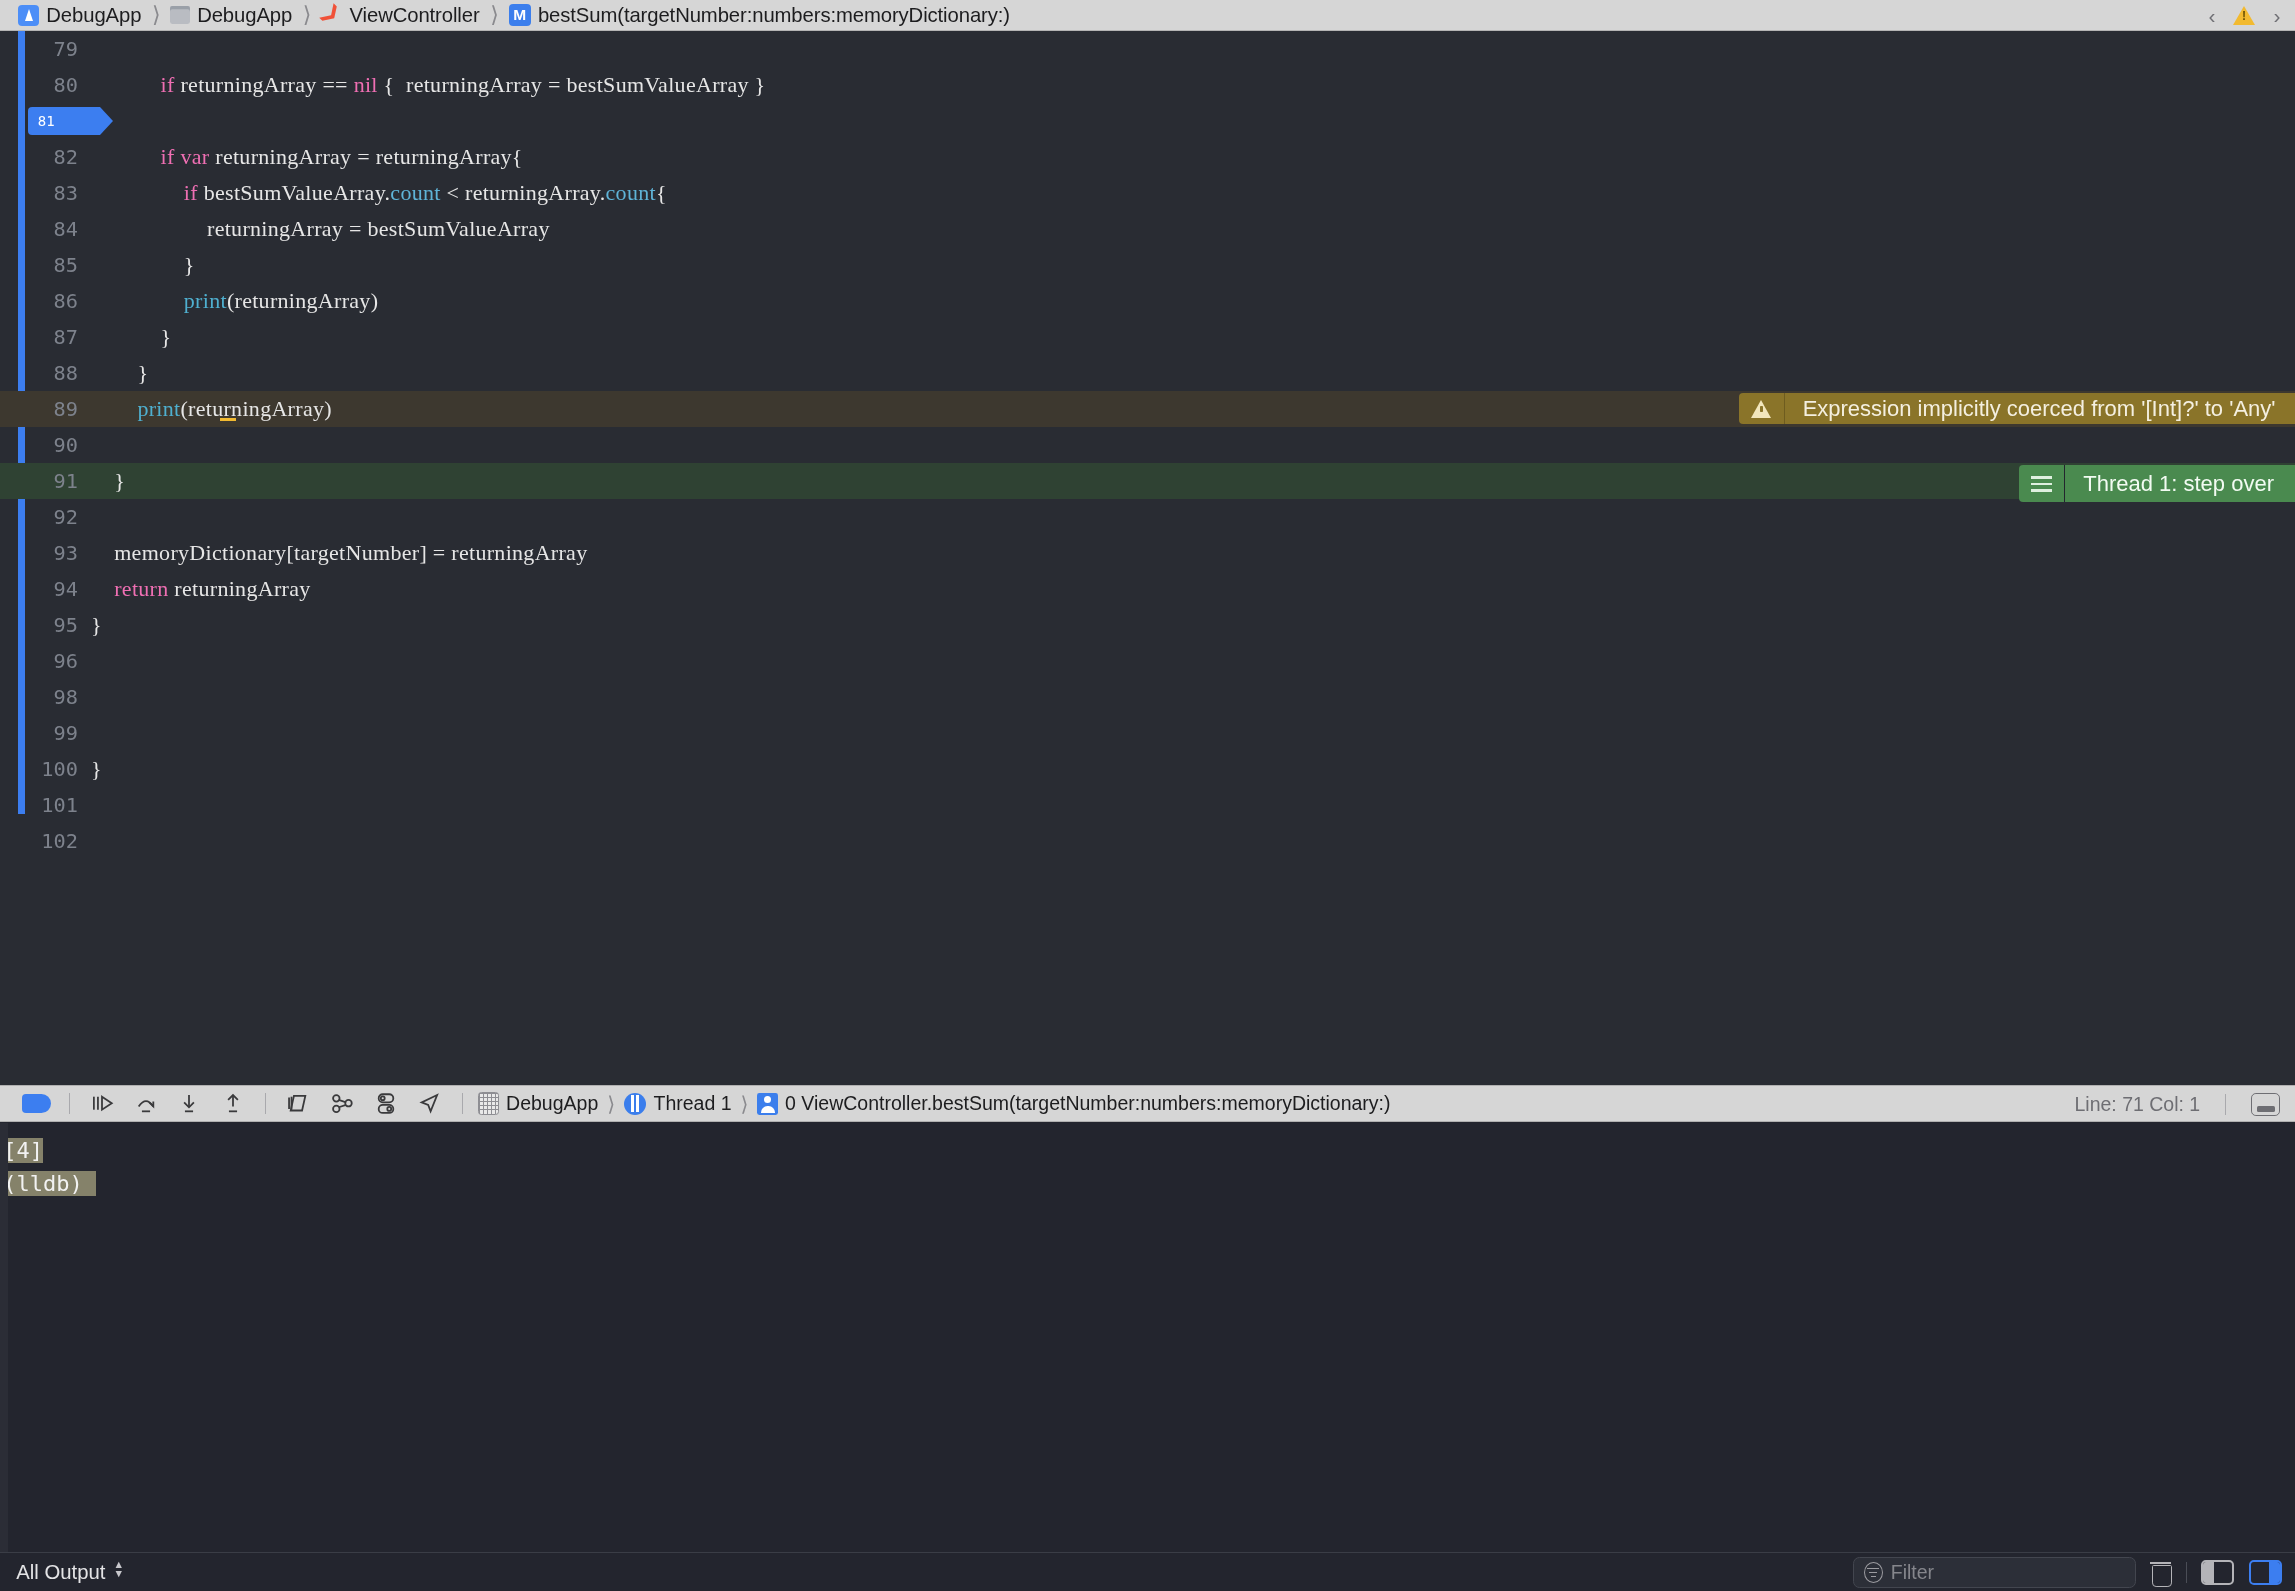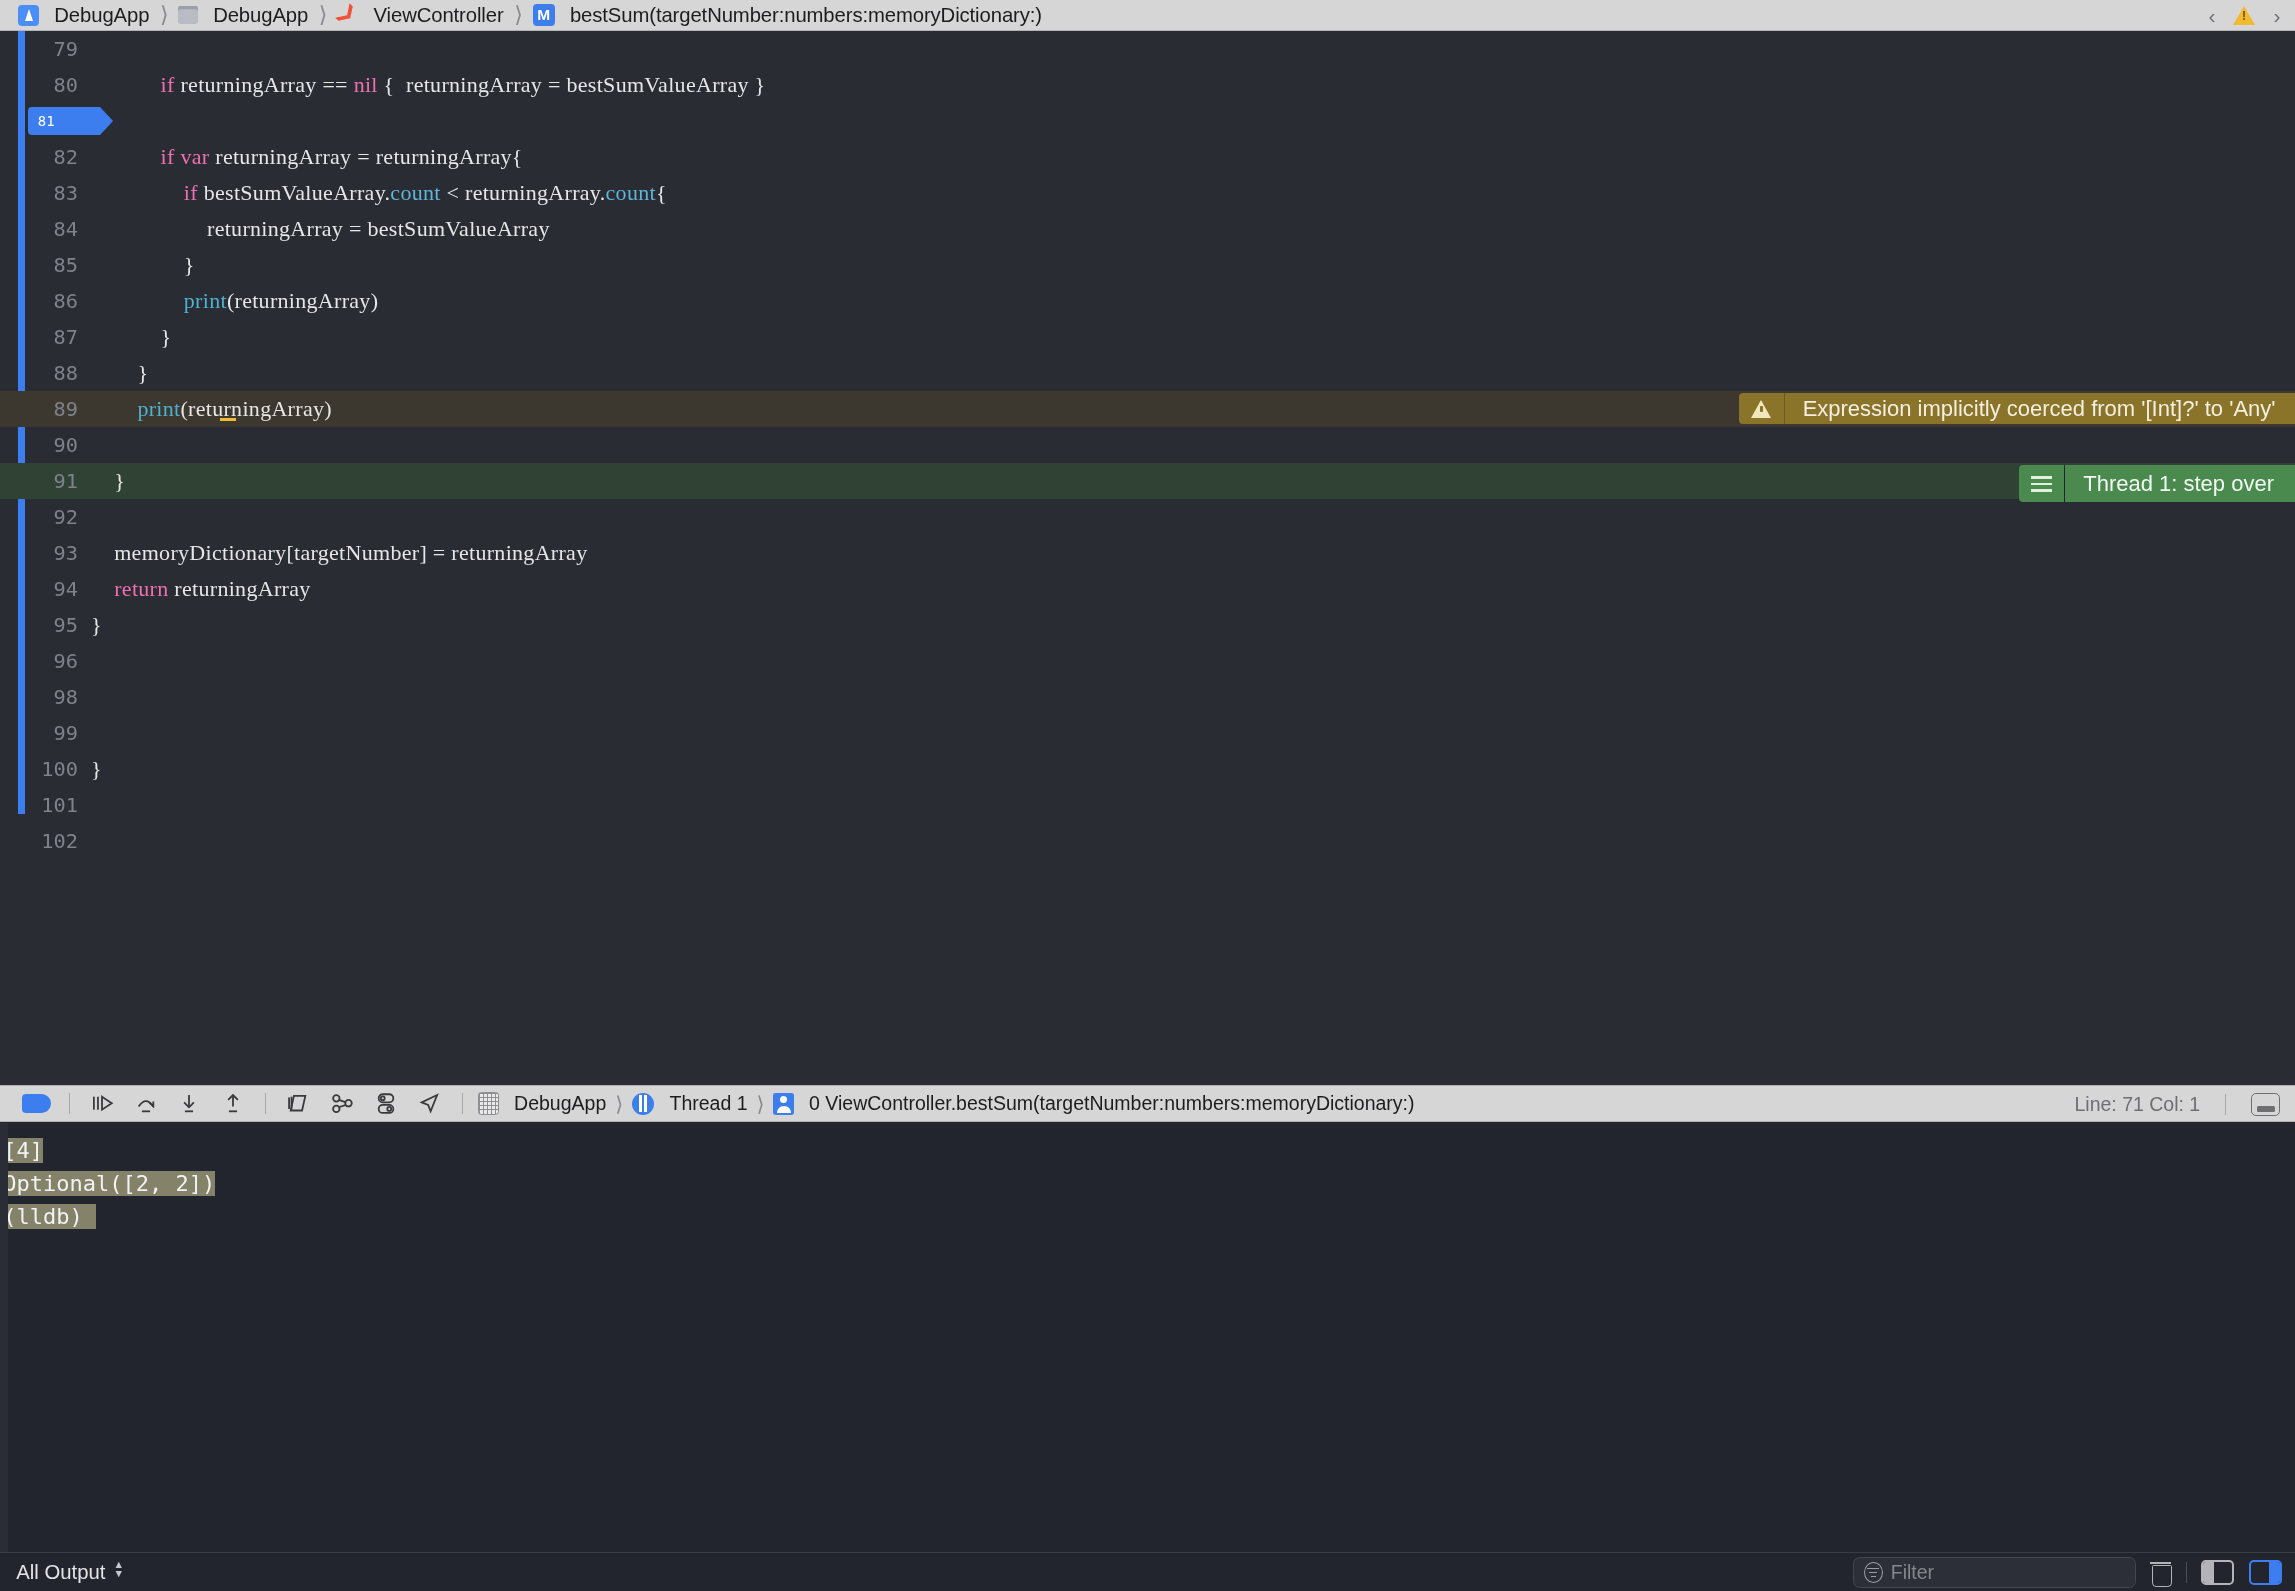--- a/index.html
+++ b/index.html
@@ -12,21 +12,21 @@
 
   
   #jump-bar {
     position: absolute; top: 0; left: 0;
     width: 2295px; height: 31px;
     background: #d6d6d6;
     border-bottom: 0.8px solid #b4b4b4;
     display: flex; align-items: center;
     padding-left: 18px;
   }
-  .crumb { display: flex; align-items: center; height: 31px; gap: 8px; }
+  .crumb { display: flex; align-items: center; height: 31px; }
   .crumb-label {
     font-size: 20.3px; color: #1d1d1f; white-space: nowrap;
     letter-spacing: -0.1px;
   }
   .crumb-sep {
     font-size: 22px; color: #8a8a8e; margin: 0 9.8px 0 10.6px;
     font-weight: 300;
   }
   .crumb-ico { margin-right: 7.3px; display:flex; align-items:center; }
 
@@ -484,21 +484,20 @@
     <span class="linecol">Line: 71  Col: 1</span>
     <span class="dbg-sep"></span>
     <span class="panel-btn"></span>
   </div>
 </div>
 
 <div id="console">
   <div id="console-stripe"></div>
   <div id="console-lines">
       <div class="cons-line"><span class="cons-sel">[4]</span></div>
-      <div class="cons-line"><span class="cons-sel">Optional([2, 2])</span></div>
       <div class="cons-line"><span class="cons-sel">(lldb) </span></div>
     </div>
 </div>
 
 <div id="bottom-bar">
   <div id="alloutput">
     <span>All Output</span>
     <span class="upd-chev">
       <span>▲</span>
         <span>▼</span>

